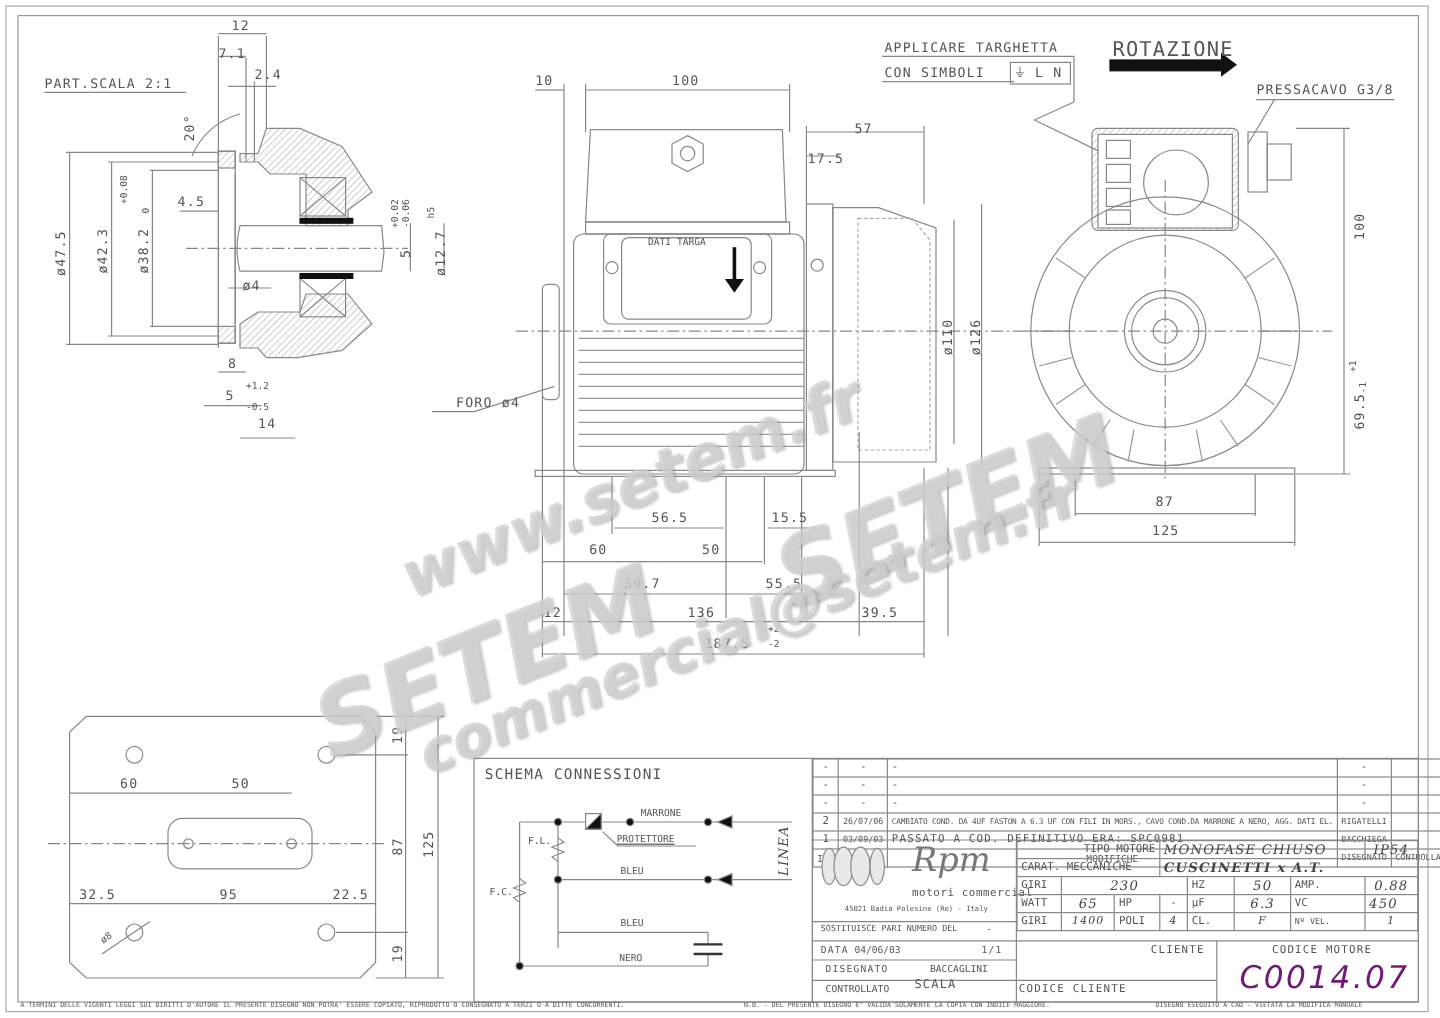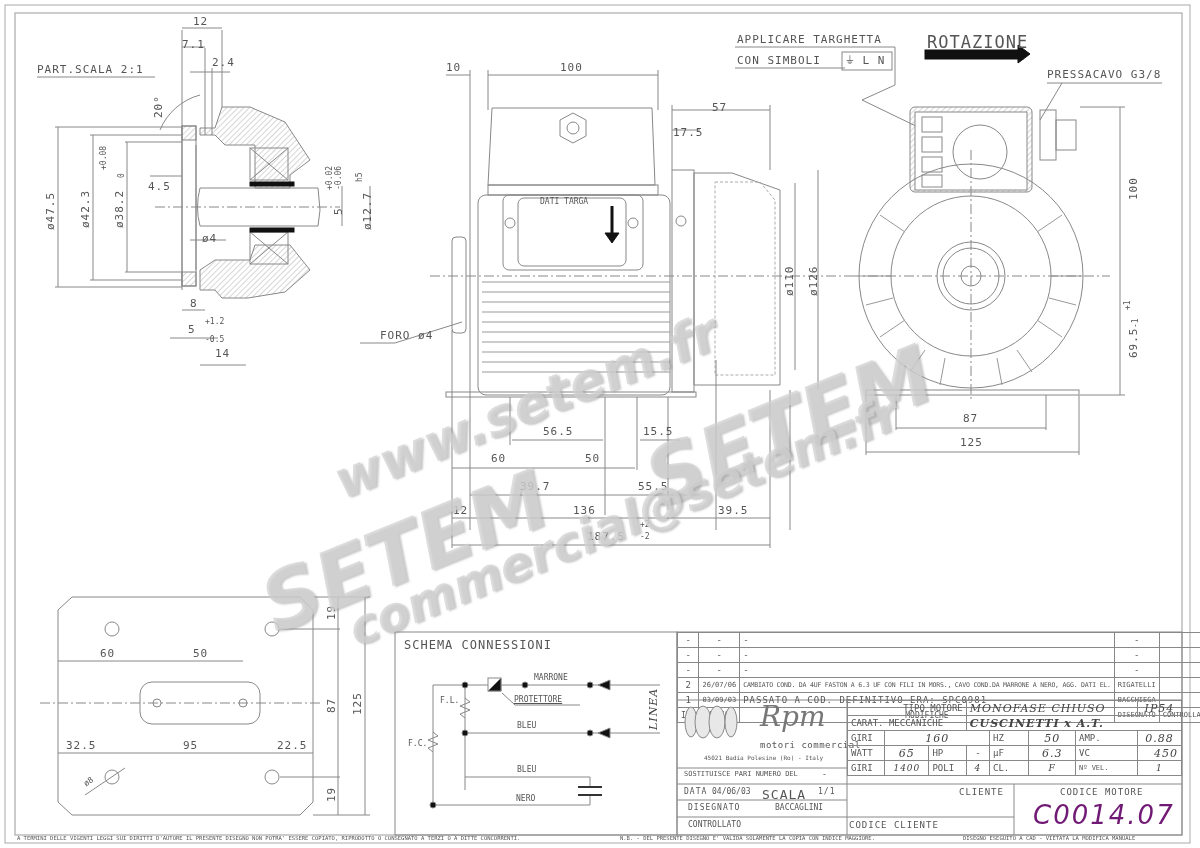--- a/index.html
+++ b/index.html
@@ -274,21 +274,21 @@
 <div class="t" style="left:37px;top:64px;">PART.SCALA 2:1</div>
 <div class="t" style="left:193px;top:16px;">12</div>
 <div class="t" style="left:182px;top:39px;">7.1</div>
 <div class="t" style="left:212px;top:57px;">2.4</div>
 <div class="t vert" style="left:153px;top:118px;">20°</div>
 <div class="t vert" style="left:45px;top:230px;">ø47.5</div>
 <div class="t vert" style="left:80px;top:228px;">ø42.3</div>
 <div class="t vert" style="left:114px;top:228px;">ø38.2</div>
 <div class="t vert small" style="left:100px;top:170px;">+0.08</div>
 <div class="t vert small" style="left:118px;top:178px;">0</div>
-<div class="t" style="left:148px;top:163px;margin-top:18px;">4.5</div>
+<div class="t" style="left:148px;top:163px;">4.5</div>
 <div class="t" style="left:202px;top:233px;">ø4</div>
 <div class="t" style="left:190px;top:298px;">8</div>
 <div class="t" style="left:188px;top:324px;">5</div>
 <div class="t small" style="left:205px;top:318px;">+1.2</div>
 <div class="t small" style="left:205px;top:336px;">-0.5</div>
 <div class="t" style="left:215px;top:348px;">14</div>
 <div class="t vert" style="left:333px;top:215px;">5</div>
 <div class="t vert" style="left:362px;top:230px;">ø12.7</div>
 <div class="t vert small" style="left:326px;top:190px;">+0.02</div>
 <div class="t vert small" style="left:335px;top:190px;">-0.06</div>
@@ -413,54 +413,54 @@
     <td colspan="3" style="text-align:right;">TIPO MOTORE</td>
     <td colspan="4" class="ti" style="font-size:11px;">MONOFASE CHIUSO</td>
     <td class="ti" style="text-align:center;font-size:11px;">IP54</td>
   </tr>
   <tr>
     <td colspan="3">CARAT. MECCANICHE</td>
     <td colspan="5" class="ti" style="font-size:11px;font-weight:bold;">CUSCINETTI x A.T.</td>
   </tr>
   <tr>
     <td>GIRI</td>
-    <td colspan="3" class="ti" style="text-align:center;font-size:11px;">160</td>
+    <td colspan="3" class="ti" style="text-align:center;font-size:11px;">230</td>
     <td>HZ</td>
     <td class="ti" style="text-align:center;font-size:11px;">50</td>
     <td>AMP.</td>
     <td class="ti" style="text-align:center;font-size:11px;">0.88</td>
   </tr>
   <tr>
     <td>WATT</td>
     <td class="ti" style="text-align:center;font-size:11px;">65</td>
     <td>HP</td>
     <td style="text-align:center;">-</td>
     <td>µF</td>
     <td class="ti" style="text-align:center;font-size:11px;">6.3</td>
     <td>VC</td>
-    <td class="ti" style="text-align:right;font-size:11px;">450</td>
+    <td class="ti" style="text-align:left;font-size:11px;">450</td>
   </tr>
   <tr>
     <td>GIRI</td>
     <td class="ti" style="text-align:center;">1400</td>
     <td>POLI</td>
     <td class="ti" style="text-align:center;">4</td>
     <td>CL.</td>
     <td class="ti" style="text-align:center;">F</td>
     <td style="font-size:7px;">Nº VEL.</td>
     <td class="ti" style="text-align:center;">1</td>
   </tr>
 </tbody>
   </table>
 
 <div class="t" style="left:684px;top:771px;font-size:7px;letter-spacing:0;">SOSTITUISCE PARI NUMERO DEL</div>
 <div class="t" style="left:822px;top:771px;font-size:8px;">-</div>
 <div class="t" style="left:684px;top:788px;font-size:8px;">DATA</div>
 <div class="t" style="left:712px;top:788px;font-size:8px;letter-spacing:0;">04/06/03</div>
-<div class="t" style="left:762px;top:788px;font-size:13px;">SCALA</div>
+<div class="t" style="left:762px;top:816px;font-size:10px;">SCALA</div>
 <div class="t" style="left:818px;top:788px;font-size:8px;">1/1</div>
 <div class="t" style="left:688px;top:804px;font-size:8px;">DISEGNATO</div>
 <div class="t" style="left:775px;top:804px;font-size:8px;letter-spacing:0;">BACCAGLINI</div>
 <div class="t" style="left:688px;top:821px;font-size:8px;letter-spacing:0;">CONTROLLATO</div>
 <div class="t" style="left:912px;top:788px;font-size:9px;margin-left:47px;">CLIENTE</div>
 <div class="t" style="left:849px;top:821px;font-size:9px;">CODICE CLIENTE</div>
 <div class="t" style="left:1060px;top:788px;font-size:9px;">CODICE MOTORE</div>
 <div class="t" style="left:1033px;top:802px;font-size:26px;font-family:'DejaVu Sans','Liberation Sans',sans-serif;font-style:italic;font-weight:300;color:#701a75;letter-spacing:2px;">C0014.07</div>
 
 <div class="t" style="left:17px;top:836px;font-size:5.5px;letter-spacing:0;">A TERMINI DELLE VIGENTI LEGGI SUI DIRITTI D'AUTORE IL PRESENTE DISEGNO NON POTRA' ESSERE COPIATO, RIPRODOTTO O CONSEGNATO A TERZI O A DITTE CONCORRENTI.</div>

